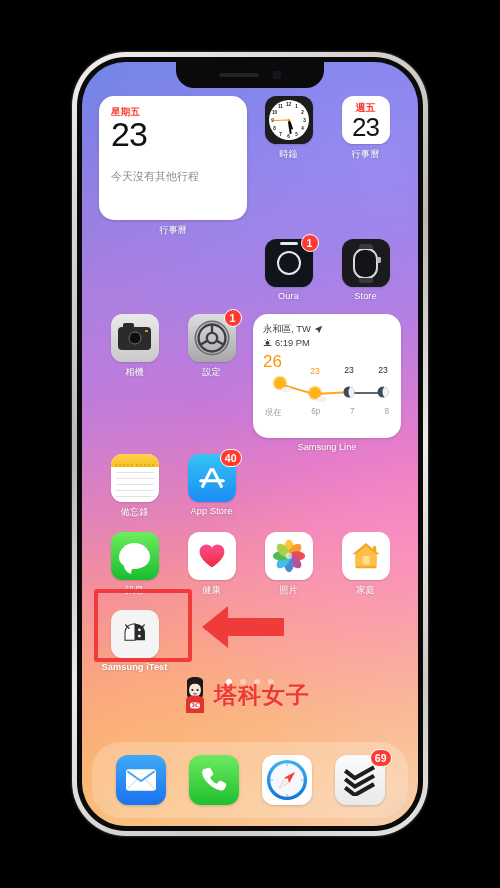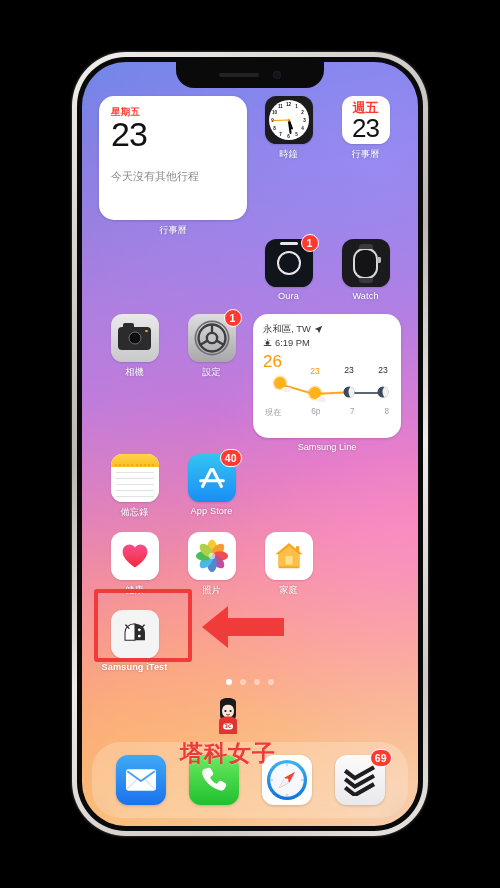--- a/index.html
+++ b/index.html
@@ -161,21 +161,21 @@
   }
 
   
   #calendar-widget { width: 148px; height: 124px; padding: 10px 12px; position: relative; }
   #cal-weekday { color: #ff3b30; font-size: 9.5px; font-weight: 700; letter-spacing: .3px; }
   #cal-day { font-size: 34px; font-weight: 400; color: #111; line-height: 1.05; margin-top: -2px; letter-spacing: -1px;}
   #cal-note { position: absolute; left: 12px; bottom: 36px; font-size: 11px; color: #8b8b90; }
 
   
   .cal-small { width: 48px; height: 48px; border-radius: 11.5px; background: #fff; overflow: hidden; box-shadow: 0 1px 2px rgba(0,0,0,.14); display: flex; flex-direction: column; align-items: center; justify-content: center;}
-  .cal-small-dow { color: #ff3b30; font-size: 13px; font-weight: 700; line-height: 1; margin-top: 2px;}
+  .cal-small-dow { color: #ff3b30; font-size: 10px; font-weight: 700; line-height: 1; margin-top: 2px;}
   .cal-small-day { color: #141414; font-size: 26px; font-weight: 300; line-height: 1; letter-spacing:-1px; margin-top: 1px;}
 
   
   .clock-icon { background: #1c1c1e; display:flex; align-items:center; justify-content:center;}
   .clock-face { width: 40px; height: 40px; border-radius: 50%; background:#fff; position: relative; }
   .clock-tick-num { position: absolute; font-size: 4.6px; color: #111; font-weight: 600; transform: translate(-50%,-50%); }
   .hand { position: absolute; left: 50%; bottom: 50%; transform-origin: 50% 100%; border-radius: 1px; }
   .hand-hour { width: 1.8px; height: 10px; background: #000; }
   .hand-min  { width: 1.5px; height: 14px; background: #000; }
   .hand-sec  { width: 1px;  height: 16px; background: #ff9500; }
@@ -382,21 +382,21 @@
 
         <div class="cell">
           <div class="app-wrap">
             <div class="app-icon watch-icon">
               <div class="watch-body">
                 <div class="watch-band-t"></div>
                 <div class="watch-band-b"></div>
                 <div class="watch-crown"></div>
               </div>
             </div>
-            <div class="app-label">Watch</div>
+            <div class="app-label">Store</div>
           </div>
         </div>
       </div>
 
       <div class="grid-row" style="margin-top:4px; align-items:flex-start;">
 
         <div class="cell">
           <div class="app-wrap">
             <div class="app-icon camera-icon">
               <div class="cam-body">
@@ -532,20 +532,30 @@
               <div class="badge">40</div>
             </div>
             <div class="app-label">App Store</div>
           </div>
         </div>
 
         <div class="cell cell-w2"></div>
       </div>
 
       <div class="grid-row" style="margin-top:4px;">
+        <div class="cell">
+          <div class="app-wrap">
+            <div class="app-icon messages-icon">
+              <div class="msg-bubble">
+                  <div class="msg-tail"></div>
+                </div>
+            </div>
+            <div class="app-label">訊息</div>
+          </div>
+        </div>
 
         <div class="cell">
           <div class="app-wrap">
             <div class="app-icon health-icon">
               <svg width="28" height="26" viewBox="0 0 28 26">
                 <path d="M14 24.5S1.6 16.8 1.6 8.8C1.6 4.6 4.8 1.6 8.6 1.6c2.4 0 4.4 1.3 5.4 3.1 1-1.8 3-3.1 5.4-3.1 3.8 0 7 3 7 7.2 0 8-12.4 15.7-12.4 15.7z" fill="url(#hg)"></path>
                 <defs>
                     <linearGradient id="hg" x1="0" y1="0" x2="0" y2="1">
                   <stop offset="0" stop-color="#fb4d8a"></stop>
                       <stop offset="1" stop-color="#f02b3d"></stop>
@@ -622,21 +632,21 @@
       <path d="M0 23 26 2v12h56v18H26v12L0 23z" fill="#ef3b39"></path>
     </svg>
 
     <div id="page-dots" style="top:617px;">
       <i class="active"></i>
       <i></i>
       <i></i>
       <i></i>
     </div>
 
-    <div id="watermark" style="left:98px; top:636px;flex-direction:column;">
+    <div id="watermark" style="left:98px; top:615px;">
       <div id="wm-mascot">
         <svg width="30" height="36" viewBox="0 0 30 36">
           <path d="M7 4c0-2.2 3-4 8-4s8 1.8 8 4v13c0 4-3.5 6-8 6s-8-2-8-6z" fill="#1b1b1b"></path>
           <ellipse cx="15" cy="13" rx="6" ry="7" fill="#fbe6db"></ellipse>
           <path d="M9 7c0-3 2.6-5 6-5s6 2 6 5v2c-2-1.6-4-2.2-6-2.2S11 7.4 9 9z" fill="#1b1b1b"></path>
           <circle cx="12.4" cy="13" r="1.1" fill="#1b1b1b"></circle>
           <circle cx="17.6" cy="13" r="1.1" fill="#1b1b1b"></circle>
           <path d="M13.4 16.4c.9.7 2.3.7 3.2 0" stroke="#1b1b1b" stroke-width=".9" fill="none"></path>
           <path d="M6 23c0-2.6 4-4.4 9-4.4s9 1.8 9 4.4v13H6z" fill="#e2332f"></path>
           <rect x="10" y="25.6" width="10" height="6" rx="3" fill="#fff"></rect>

